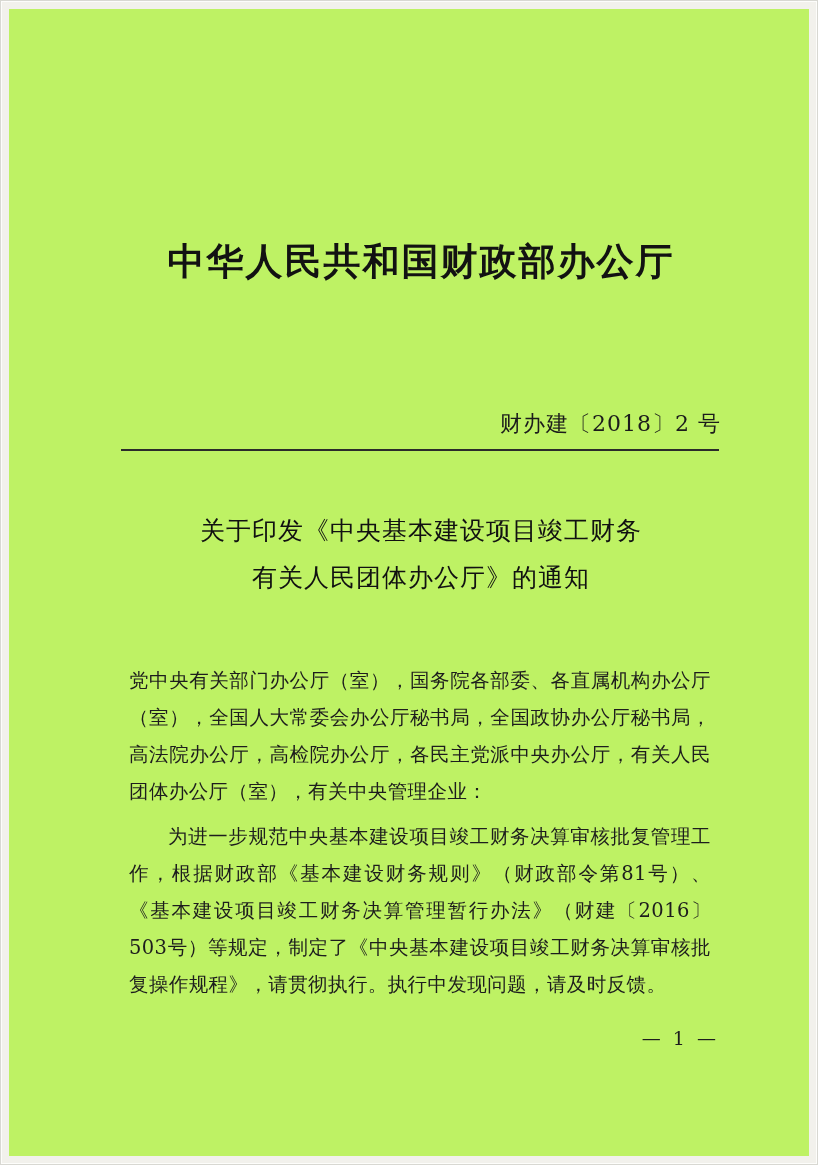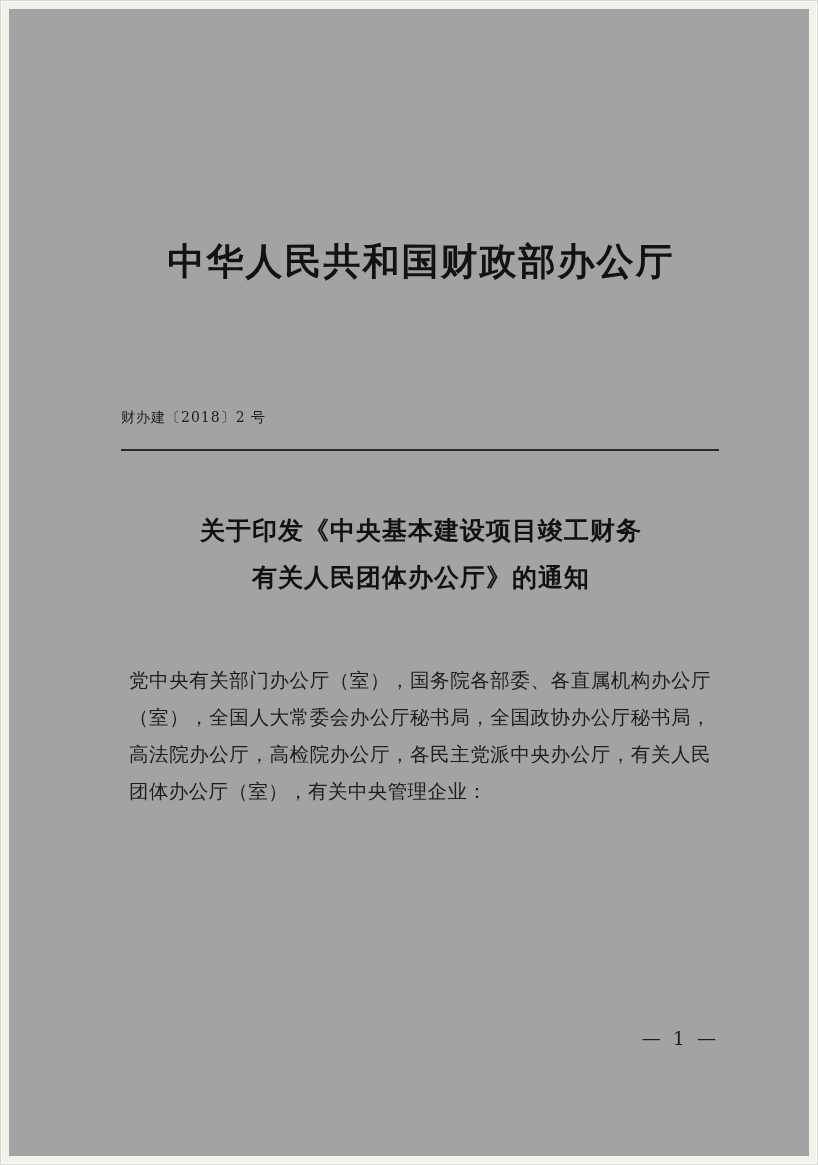--- a/index.html
+++ b/index.html
@@ -22,21 +22,21 @@
     left: 0; top: 0;
     width: 818px;
     height: 1165px;
     background: #fdfdfb;
     box-sizing: border-box;
     border: 1px solid #d8d8d2;
   }
   .paper-inner {
     position: absolute;
     left: 8px; top: 8px; right: 8px; bottom: 8px;
-    background: #a3a3a3;
+    background: #bef264;
     padding-left: 11px;
   }
 
   .content {
     position: absolute;
     left: 112px;
     top: 0;
     width: 600px;
     height: 1165px;
   }
@@ -55,22 +55,22 @@
     color: #121212;
     white-space: nowrap;
   }
 
   
   .doc-number {
     position: absolute;
     top: 400px;
     left: 0;
     width: 600px;
-    text-align: left;
-    font-size: 14px;
+    text-align: right;
+    font-size: 22px;
     letter-spacing: 1px;
     color: #1b1b1b;
   }
 
   
   .rule {
     position: absolute;
     top: 440px;
     left: 0;
     width: 598px;
@@ -78,21 +78,21 @@
     background: #2b2b2b;
   }
 
   
   .title {
     position: absolute;
     top: 498px;
     left: 0;
     width: 600px;
     text-align: center;
-    font-weight: bold;
+    font-weight: normal;
     font-size: 25px;
     line-height: 47px;
     letter-spacing: 1px;
     color: #111111;
   }
   .title-line { display: block; }
 
   
   .body-text {
     position: absolute;
@@ -150,19 +150,20 @@
 
       <div class="rule"></div>
 
       <div class="title">
         <span class="title-line">关于印发《中央基本建设项目竣工财务</span>
         <span class="title-line">有关人民团体办公厅》的通知</span>
       </div>
 
       <div class="body-text">
         <p class="para">党中央有关部门办公厅（室），国务院各部委、各直属机构办公厅（室），全国人大常委会办公厅秘书局，全国政协办公厅秘书局，高法院办公厅，高检院办公厅，各民主党派中央办公厅，有关人民团体办公厅（室），有关中央管理企业：</p>
+        <p class="para indent">为进一步规范中央基本建设项目竣工财务决算审核批复管理工作，根据财政部《基本建设财务规则》（财政部令第81号）、《基本建设项目竣工财务决算管理暂行办法》（财建〔2016〕503号）等规定，制定了《中央基本建设项目竣工财务决算审核批复操作规程》，请贯彻执行。执行中发现问题，请及时反馈。</p>
       </div>
 
       <div class="page-number">— 1 —</div>
 
     </div>
   </div>
 </div>
 
 </body></html>

